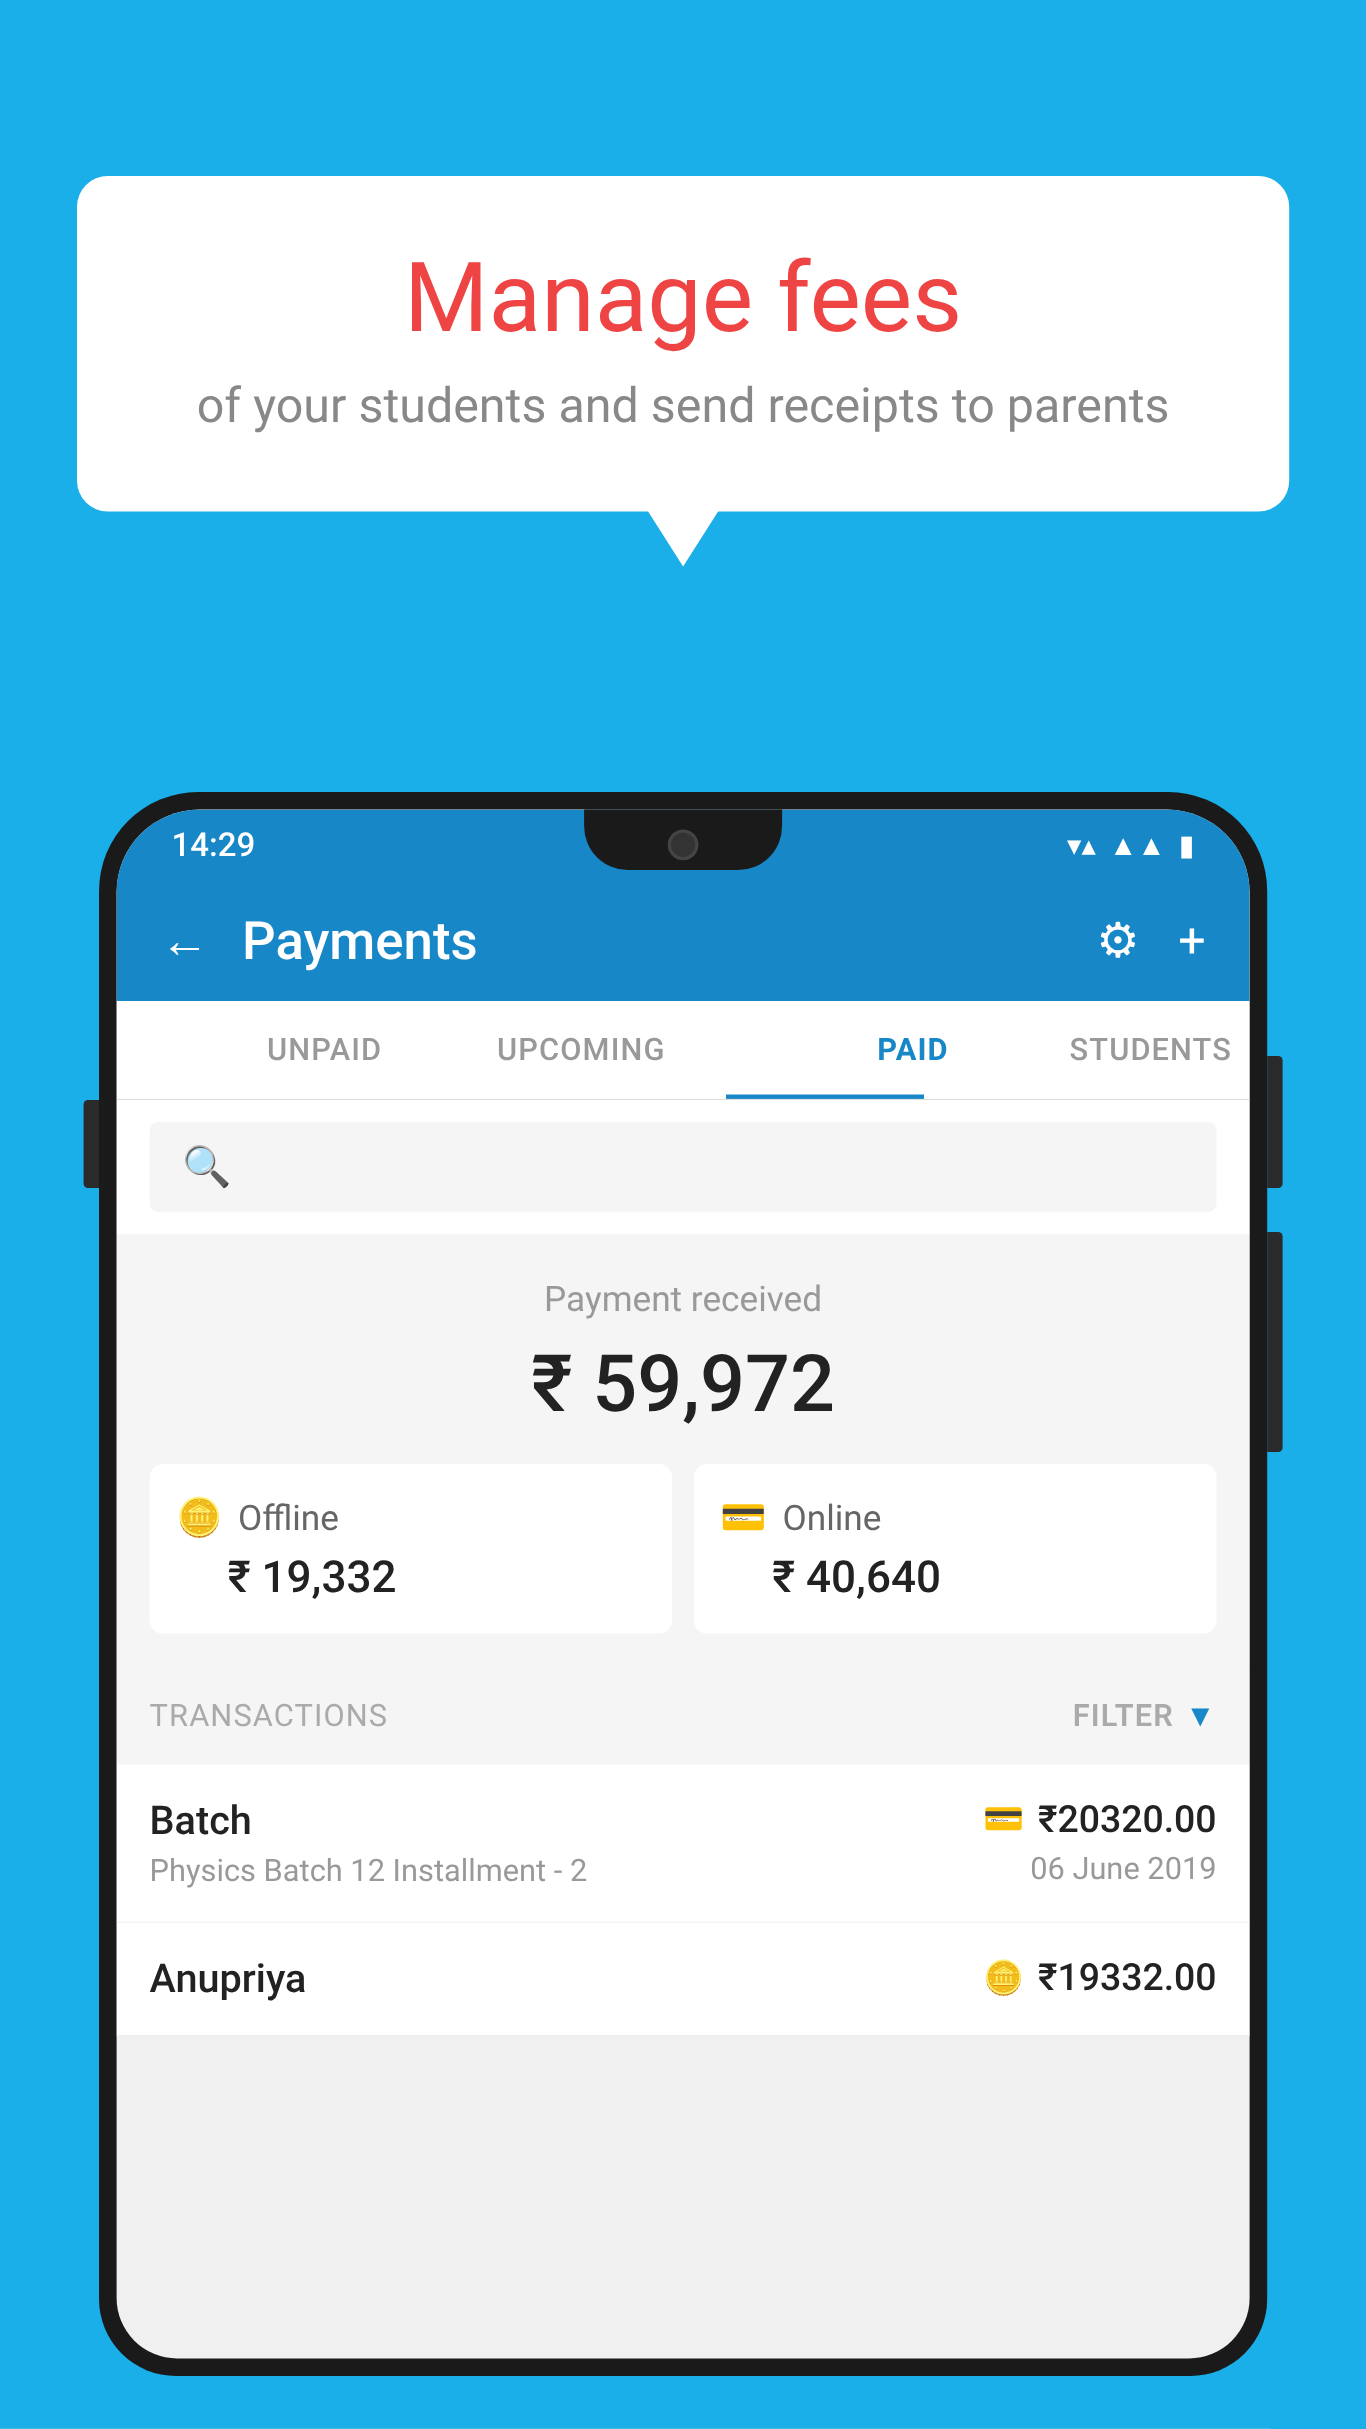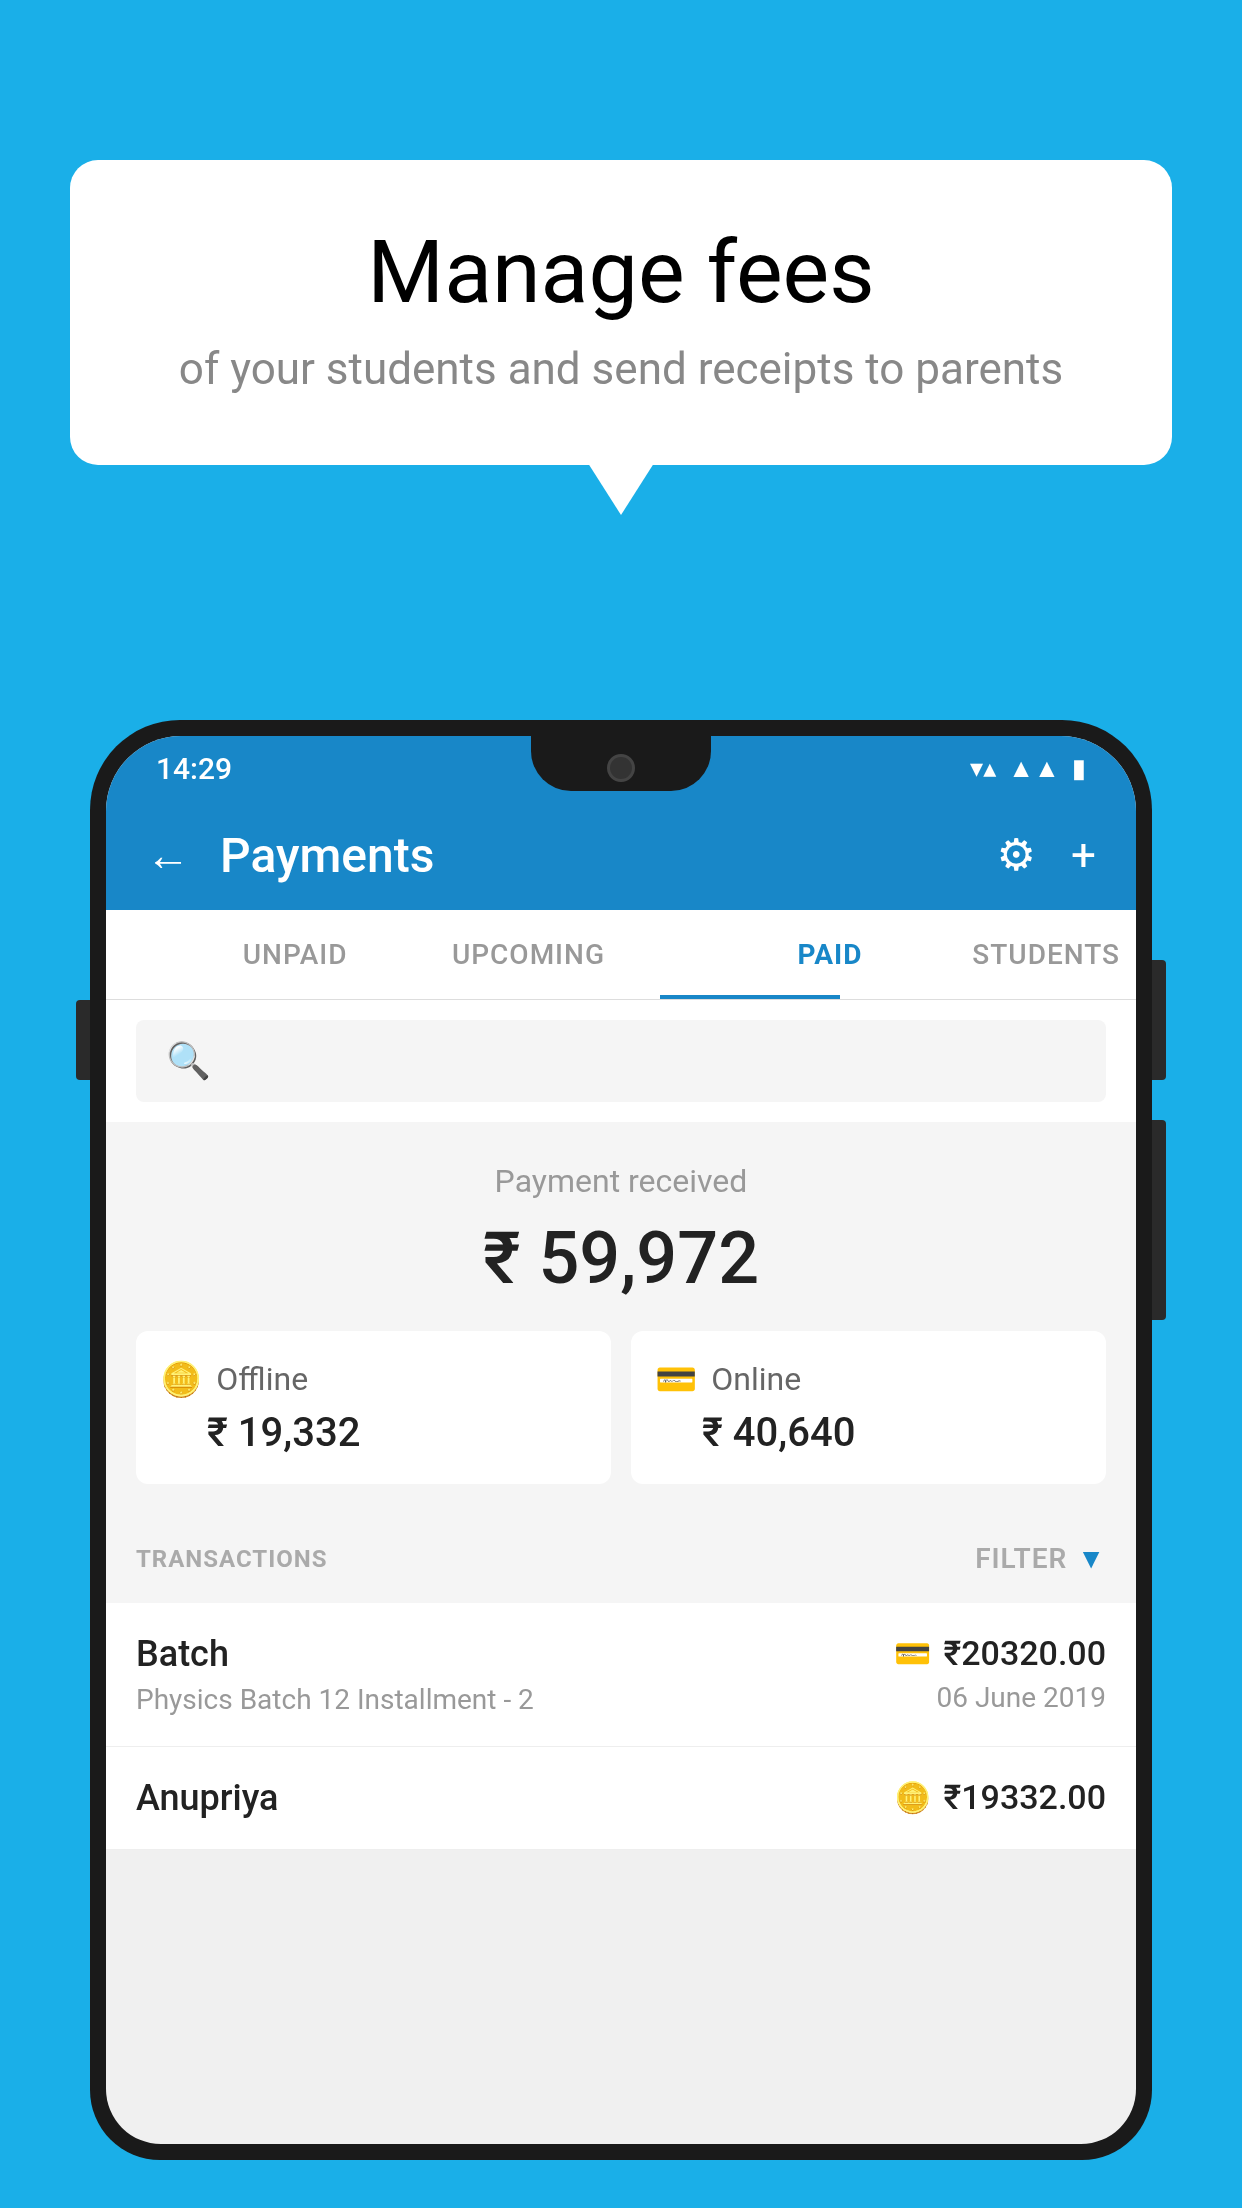--- a/index.html
+++ b/index.html
@@ -37,21 +37,21 @@
       transform: translateX(-50%);
       width: 0;
       height: 0;
       border-left: 35px solid transparent;
       border-right: 35px solid transparent;
       border-top: 55px solid white;
     }
 
     .bubble-title {
       font-size: 88px;
-      color: #000000;
+      color: #ef4444;
       font-weight: 400;
       margin-bottom: 20px;
     }
 
     .bubble-subtitle {
       font-size: 44px;
       color: #888;
       font-weight: 400;
     }
 
@@ -295,22 +295,22 @@
     
     .transactions-header {
       display: flex;
       justify-content: space-between;
       align-items: center;
       padding: 28px 30px;
       background: #f5f5f5;
     }
 
     .transactions-label {
-      font-size: 24px;
-      font-weight: 700;
+      font-size: 28px;
+      font-weight: 400;
       color: #aaa;
       letter-spacing: 1px;
     }
 
     .filter-btn {
       display: flex;
       align-items: center;
       gap: 10px;
       color: #aaa;
       font-size: 28px;

